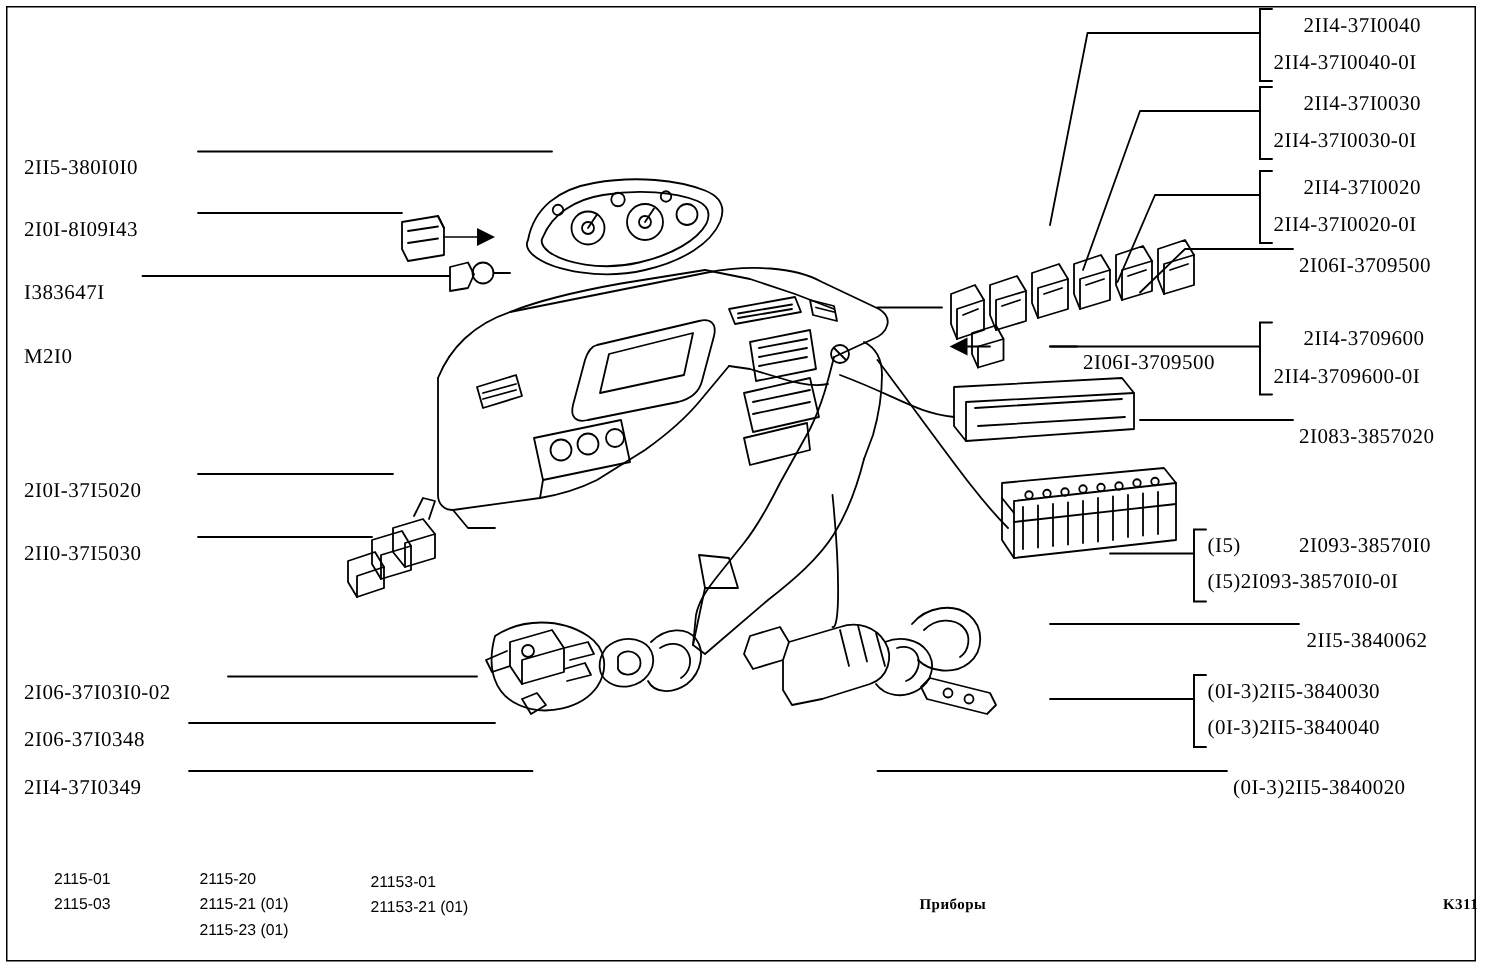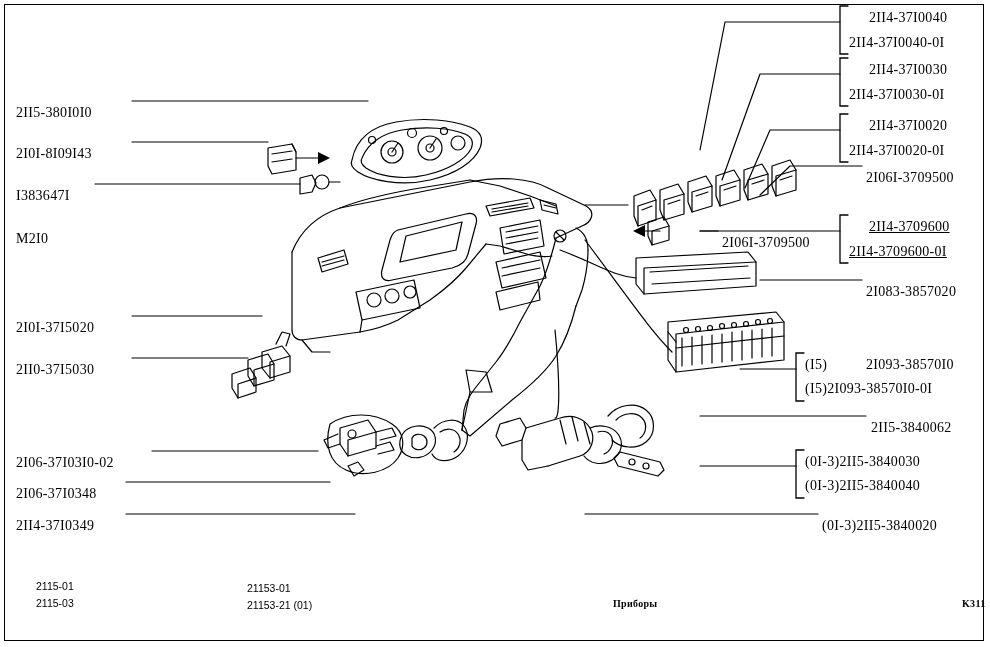--- a/index.html
+++ b/index.html
@@ -33,21 +33,20 @@
     color: #000;
     white-space: nowrap;
     letter-spacing: 0.3px;
   }
   .lbl.bold {
     font-weight: bold;
     font-size: 10px;
     margin-left: 35px;
   }
   .lbl.under {
-    text-decoration: underline;
   }
   svg.layer {
     position: absolute;
     left: 0;
     top: 0;
     width: 990px;
     height: 647px;
     pointer-events: none;
   }
   .footer-col {
@@ -305,20 +304,25 @@
   <div class="lbl" style="left:805px; top:381px;">(I5)2I093-38570I0-0I</div>
   <div class="lbl" style="left:871px; top:420px;">2II5-3840062</div>
   <div class="lbl" style="left:805px; top:454px;text-align:right;">(0I-3)2II5-3840030</div>
   <div class="lbl" style="left:805px; top:478px;">(0I-3)2II5-3840040</div>
   <div class="lbl" style="left:822px; top:518px;">(0I-3)2II5-3840020</div>
 
   <div class="footer-col" style="left:36px; top:578px;">
     <div>2115-01</div>
     <div>2115-03</div>
   </div>
+  <div class="footer-col" style="left:133px; top:578px;">
+    <div>2115-20</div>
+    <div>2115-21 (01)</div>
+    <div>2115-23 (01)</div>
+  </div>
   <div class="footer-col" style="left:247px; top:580px;">
     <div>21153-01</div>
     <div>21153-21 (01)</div>
   </div>
 
   <div class="lbl bold" style="left:578px; top:598px;">Приборы</div>
   <div class="lbl bold" style="left:927px; top:598px;">K311</div>
 
 </div>
 

